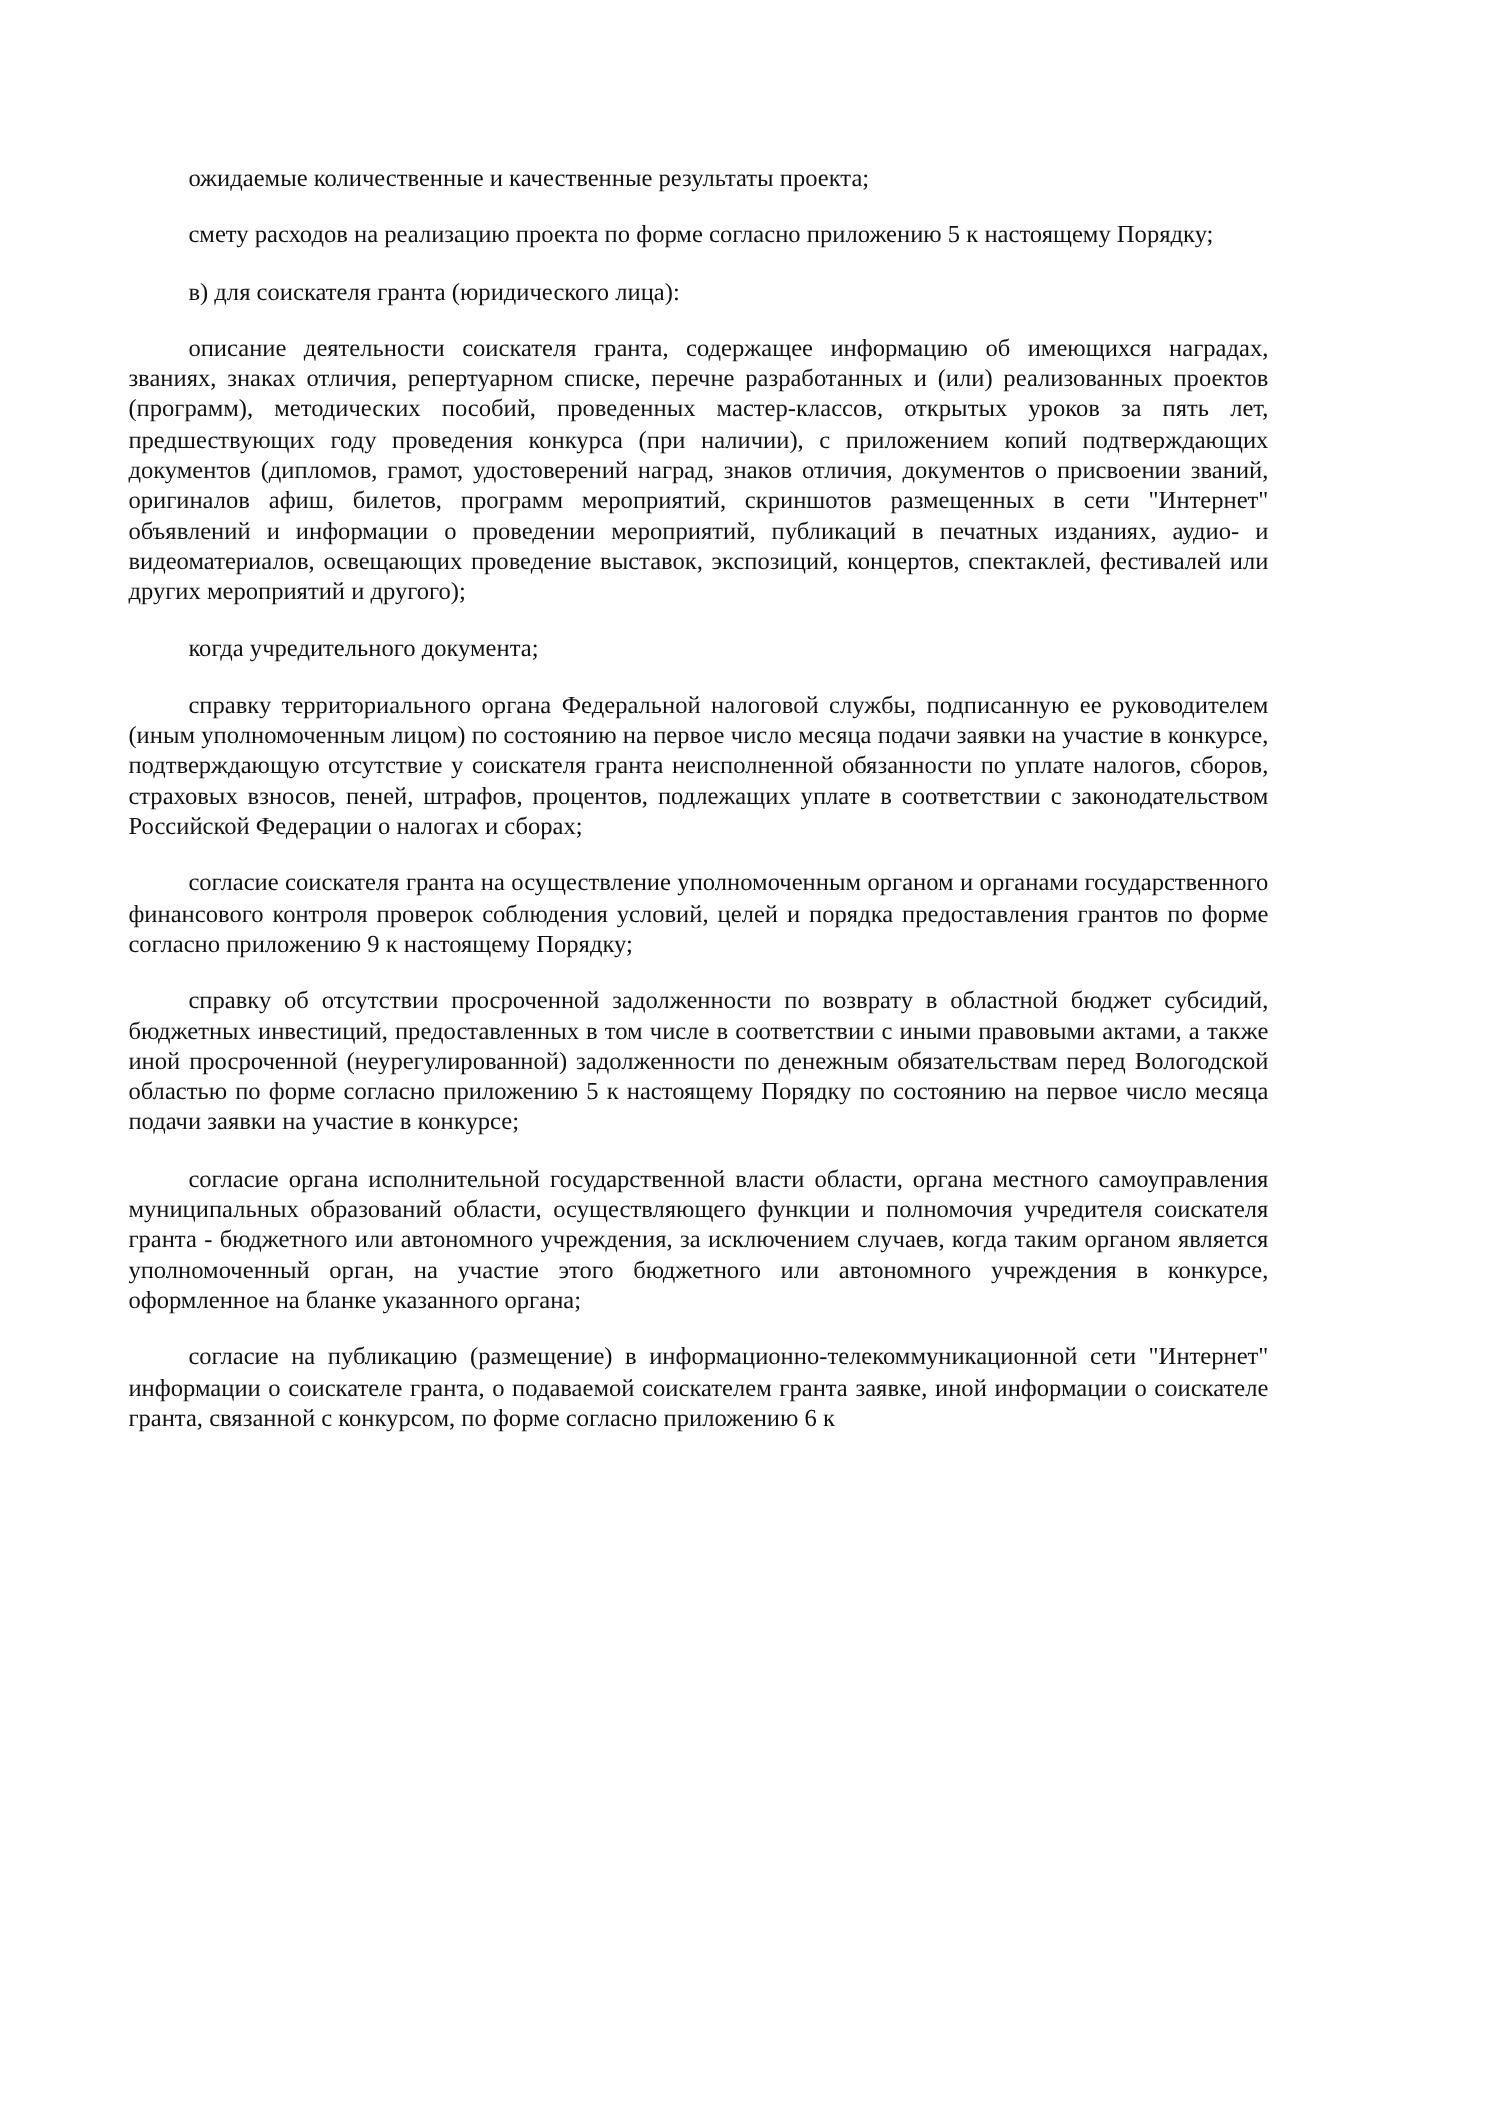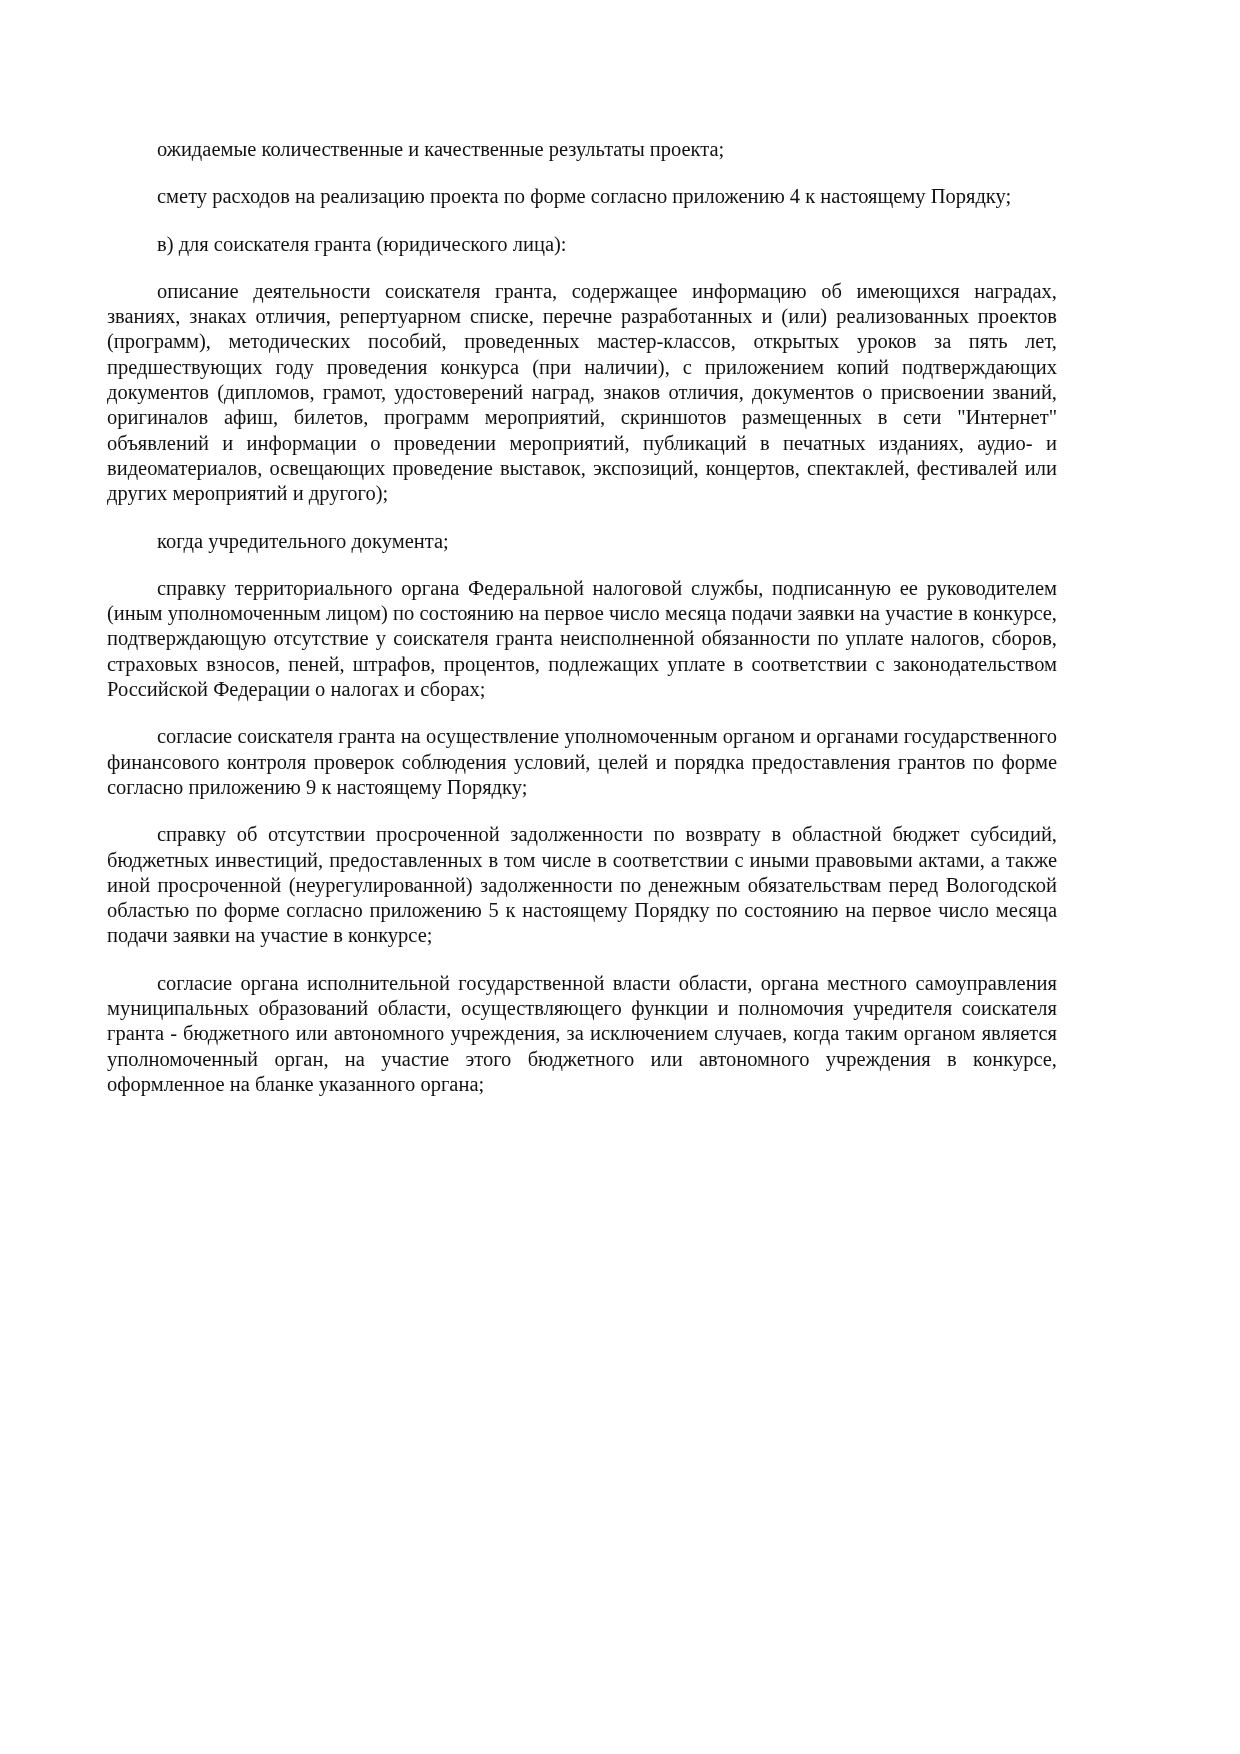--- a/index.html
+++ b/index.html
@@ -18,21 +18,22 @@
     margin: 0 0 22px 0;
     text-indent: 50px;
     text-align: justify;
   }
 </style>
 </head>
 <body>
 
 <div class="page">
   <p class="para">ожидаемые количественные и качественные результаты проекта;</p>
-  <p class="para">смету расходов на реализацию проекта по форме согласно приложению 4 к настоящему Порядку;</p>
+  <p class="para">смету расходов на реализацию проекта по форме согласно приложению 5 к настоящему Порядку;</p>
   <p class="para">в) для соискателя гранта (юридического лица):</p>
   <p class="para">описание деятельности соискателя гранта, содержащее информацию об имеющихся наградах, званиях, знаках отличия, репертуарном списке, перечне разработанных и (или) реализованных проектов (программ), методических пособий, проведенных мастер-классов, открытых уроков за пять лет, предшествующих году проведения конкурса (при наличии), с приложением копий подтверждающих документов (дипломов, грамот, удостоверений наград, знаков отличия, документов о присвоении званий, оригиналов афиш, билетов, программ мероприятий, скриншотов размещенных в сети "Интернет" объявлений и информации о проведении мероприятий, публикаций в печатных изданиях, аудио- и видеоматериалов, освещающих проведение выставок, экспозиций, концертов, спектаклей, фестивалей или других мероприятий и другого);</p>
   <p class="para">когда учредительного документа;</p>
   <p class="para">справку территориального органа Федеральной налоговой службы, подписанную ее руководителем (иным уполномоченным лицом) по состоянию на первое число месяца подачи заявки на участие в конкурсе, подтверждающую отсутствие у соискателя гранта неисполненной обязанности по уплате налогов, сборов, страховых взносов, пеней, штрафов, процентов, подлежащих уплате в соответствии с законодательством Российской Федерации о налогах и сборах;</p>
   <p class="para">согласие соискателя гранта на осуществление уполномоченным органом и органами государственного финансового контроля проверок соблюдения условий, целей и порядка предоставления грантов по форме согласно приложению 9 к настоящему Порядку;</p>
   <p class="para">справку об отсутствии просроченной задолженности по возврату в областной бюджет субсидий, бюджетных инвестиций, предоставленных в том числе в соответствии с иными правовыми актами, а также иной просроченной (неурегулированной) задолженности по денежным обязательствам перед Вологодской областью по форме согласно приложению 5 к настоящему Порядку по состоянию на первое число месяца подачи заявки на участие в конкурсе;</p>
   <p class="para">согласие органа исполнительной государственной власти области, органа местного самоуправления муниципальных образований области, осуществляющего функции и полномочия учредителя соискателя гранта - бюджетного или автономного учреждения, за исключением случаев, когда таким органом является уполномоченный орган, на участие этого бюджетного или автономного учреждения в конкурсе, оформленное на бланке указанного органа;</p>
+  <p class="para">согласие на публикацию (размещение) в информационно-телекоммуникационной сети "Интернет" информации о соискателе гранта, о подаваемой соискателем гранта заявке, иной информации о соискателе гранта, связанной с конкурсом, по форме согласно приложению 6 к</p>
 </div>
 
 </body></html>

